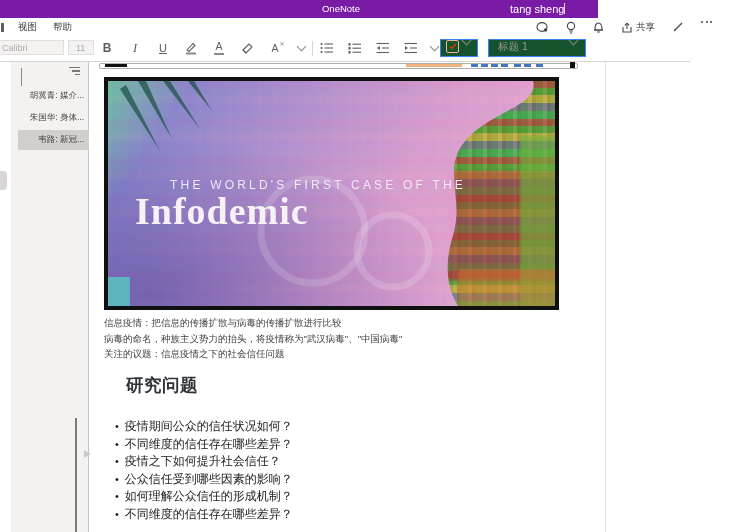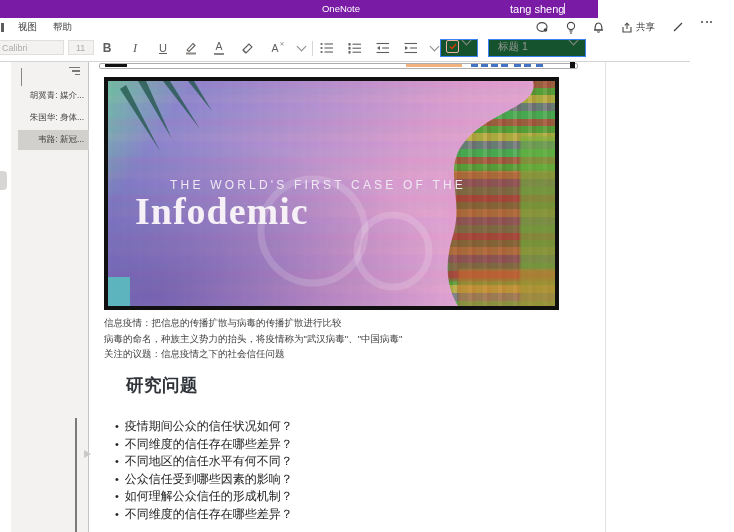--- a/index.html
+++ b/index.html
@@ -341,21 +341,21 @@
       <div>关注的议题：信息疫情之下的社会信任问题</div>
     </div>
 
     <div class="page-heading">研究问题</div>
 
     <span class="collapse-arrow"></span>
 
     <ul class="qlist">
       <li>疫情期间公众的信任状况如何？</li>
       <li>不同维度的信任存在哪些差异？</li>
-      <li>不同地区的信任水平有何不同？</li>
+      <li>疫情之下如何提升社会信任？</li>
       <li>公众信任受到哪些因素的影响？</li>
       <li>如何理解公众信任的形成机制？</li>
       <li>不同维度的信任存在哪些差异？</li>
     </ul>
   </div>
 
   <div class="right-panel"></div>
 
 </div>
 

